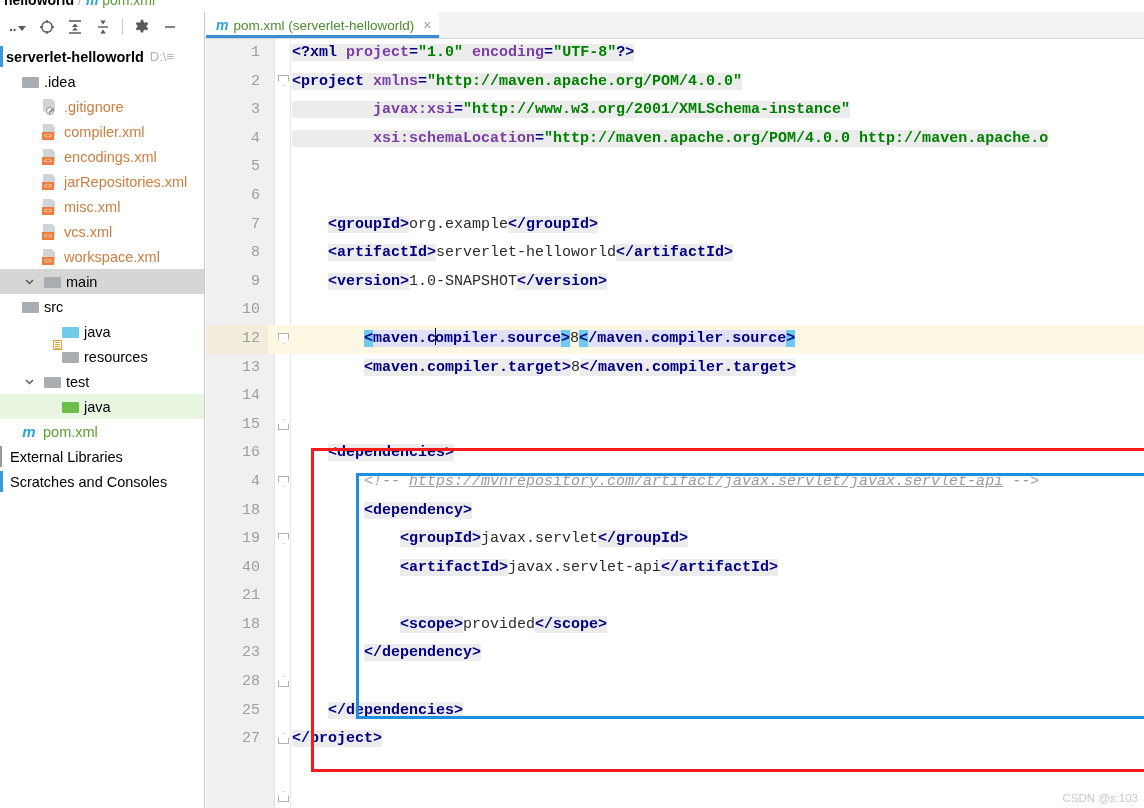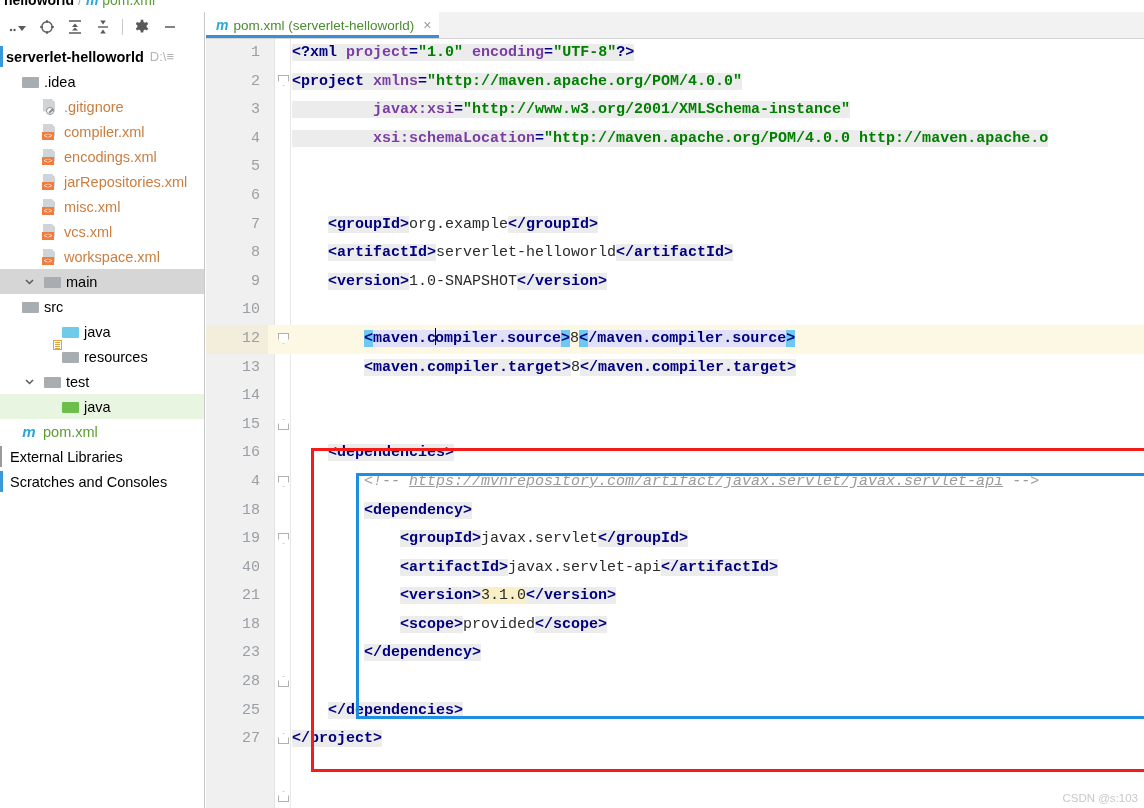--- a/index.html
+++ b/index.html
@@ -536,21 +536,21 @@
         <div class="line"><span class="ln">16</span><span class="code">    <span class="hl t-tag">&lt;dependencies&gt;</span></span></div>
 
         <div class="line"><span class="ln">4</span><span class="code">        <span class="t-cmt">&lt;!-- <u>https://mvnrepository.com/artifact/javax.servlet/javax.servlet-api</u> --&gt;</span></span></div>
 
         <div class="line"><span class="ln">18</span><span class="code">        <span class="hl t-tag">&lt;dependency&gt;</span></span></div>
 
         <div class="line"><span class="ln">19</span><span class="code">            <span class="hl t-tag">&lt;groupId&gt;</span><span class="t-txt">javax.servlet</span><span class="hl t-tag">&lt;/groupId&gt;</span></span></div>
 
         <div class="line"><span class="ln">40</span><span class="code">            <span class="hl t-tag">&lt;artifactId&gt;</span><span class="t-txt">javax.servlet-api</span><span class="hl t-tag">&lt;/artifactId&gt;</span></span></div>
 
-        <div class="line"><span class="ln">21</span><span class="code">            <span class="hl t-tag">&lt;version&gt;</span><span class="hl-y t-txt">3.1.0</span><span class="hl t-tag">&lt;/version&gt;</span></span></div>
+        <div class="line"><span class="ln">21</span></div>
 
         <div class="line"><span class="ln">18</span><span class="code">            <span class="hl t-tag">&lt;scope&gt;</span><span class="t-txt">provided</span><span class="hl t-tag">&lt;/scope&gt;</span></span></div>
 
         <div class="line"><span class="ln">23</span><span class="code">        <span class="hl t-tag">&lt;/dependency&gt;</span></span></div>
 
         <div class="line"><span class="ln">28</span><span class="code"> </span></div>
 
         <div class="line"><span class="ln">25</span><span class="code">    <span class="hl t-tag">&lt;/dependencies&gt;</span></span></div>
 
 

